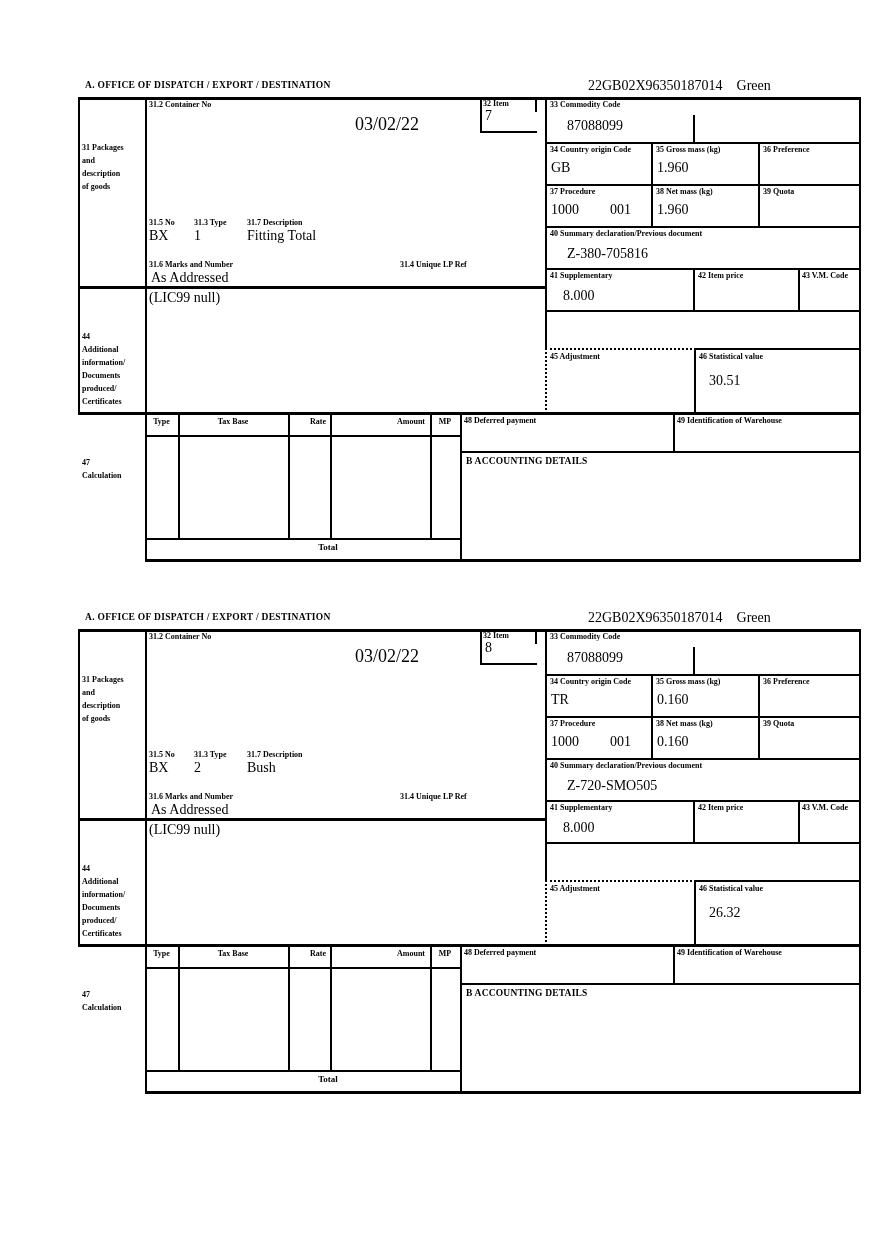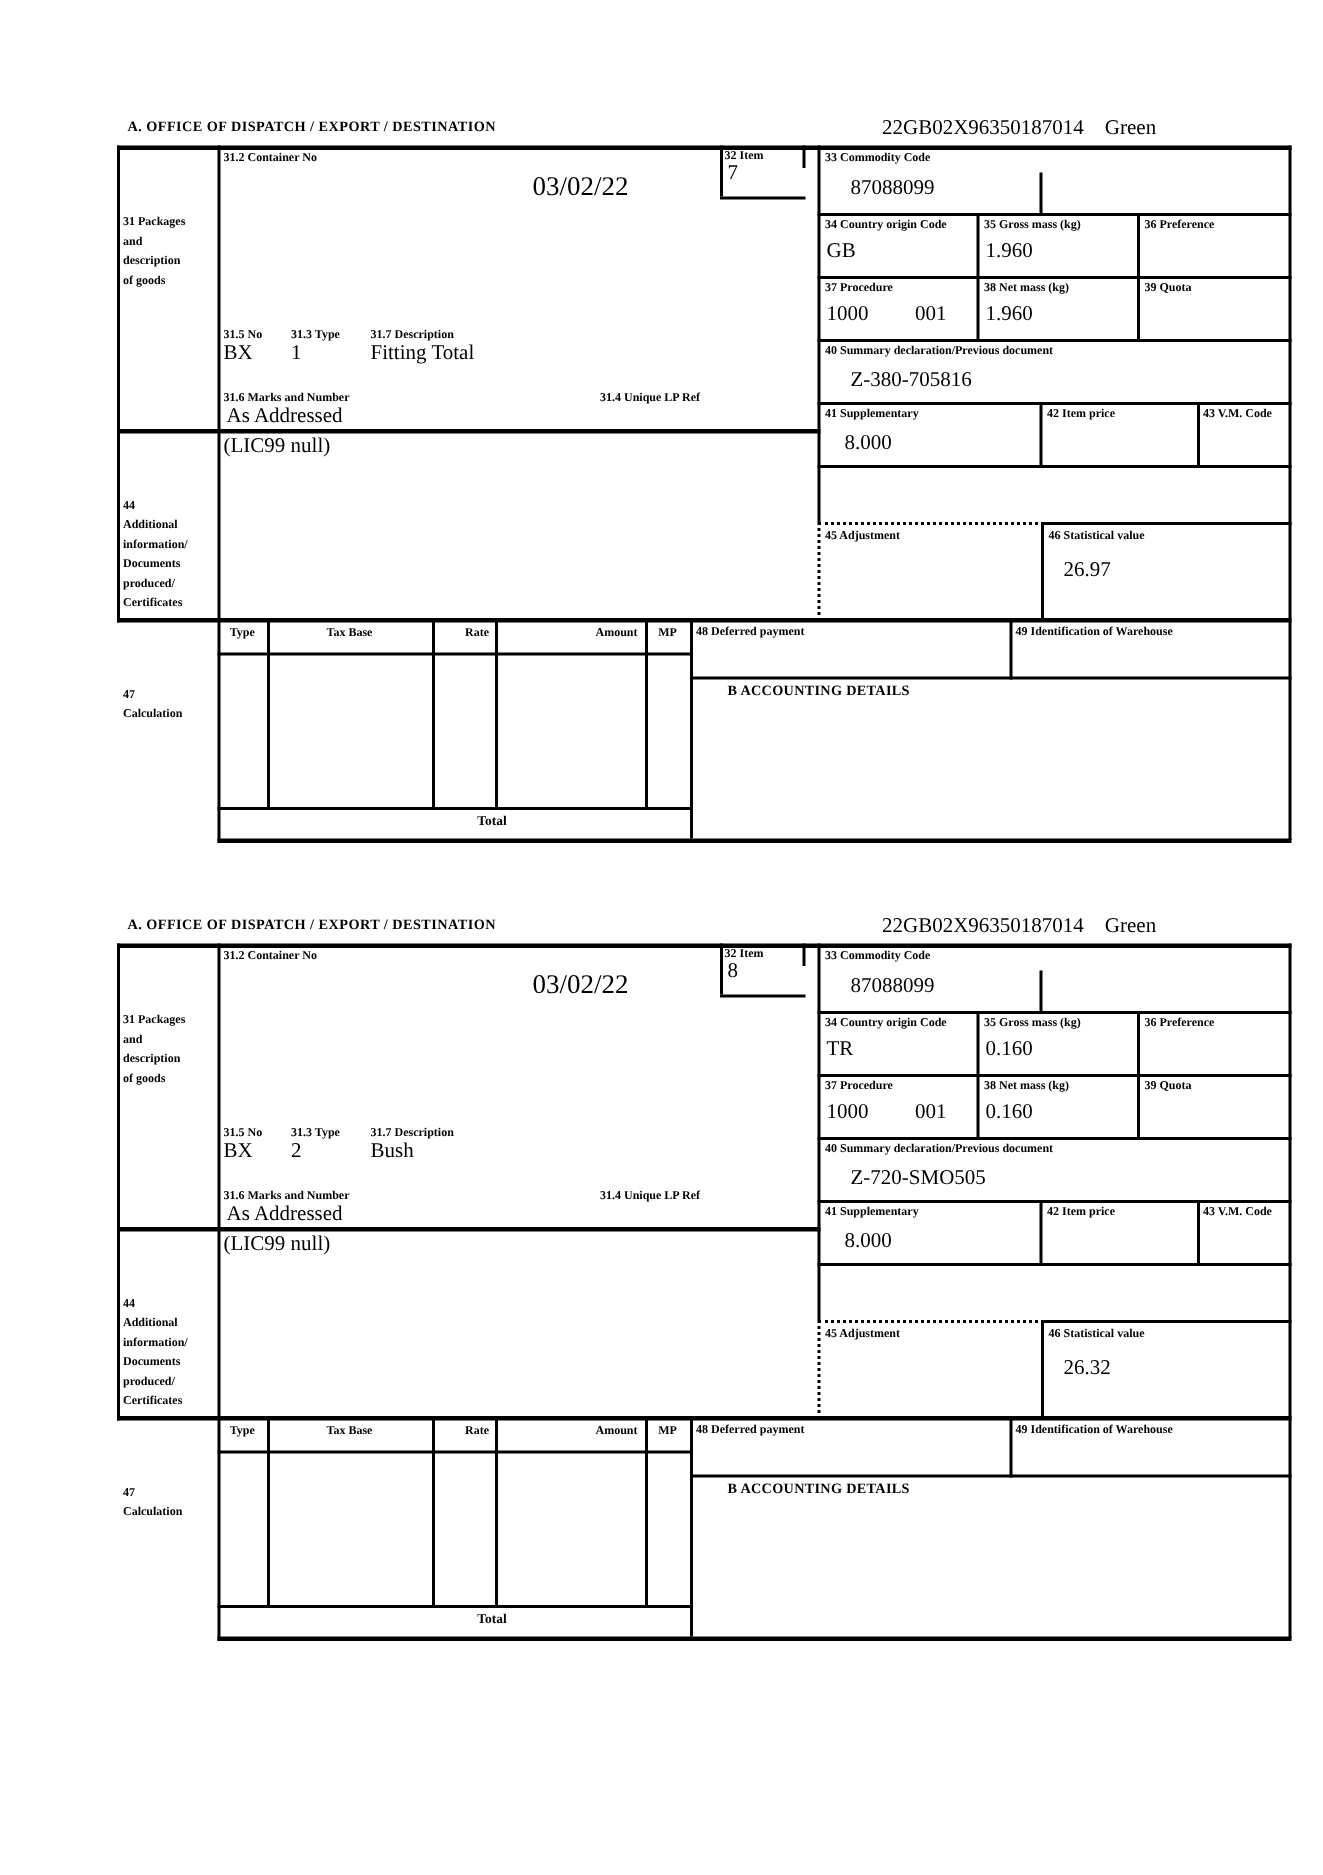--- a/index.html
+++ b/index.html
@@ -11,21 +11,21 @@
   .dhl{position:absolute;border-top:2px dotted #000;height:0;}
   .dvl{position:absolute;border-left:2px dotted #000;width:0;}
   .lbl{position:absolute;font-size:8px;font-weight:bold;white-space:nowrap;line-height:10px;}
   .val{position:absolute;font-size:14px;font-weight:normal;white-space:nowrap;line-height:16px;}
   .stack{position:absolute;font-size:8px;font-weight:bold;line-height:13px;margin-top:40px;}
   .hdr-office{position:absolute;left:7px;top:5px;font-size:9.5px;font-weight:bold;letter-spacing:.3px;white-space:nowrap;}
   .hdr-date{position:absolute;left:277px;top:3px;font-size:18px;white-space:nowrap;margin-top:36px;}
   .hdr-ref{position:absolute;left:510px;top:3px;font-size:14px;display:flex;gap:14px;white-space:nowrap;}
   .thead{position:absolute;top:342px;font-size:8px;font-weight:bold;box-sizing:border-box;}
   .total{position:absolute;left:180px;top:467px;width:140px;text-align:center;font-size:9px;font-weight:bold;}
-  .bacc{position:absolute;left:407px;top:381px;font-size:9.5px;font-weight:bold;letter-spacing:.2px;white-space:nowrap;}
+  .bacc{position:absolute;left:388px;top:381px;font-size:9.5px;font-weight:bold;letter-spacing:.2px;white-space:nowrap;}
 </style>
 </head>
 <body>
 
 <div id="page">
     <div class="form" style="top: 75px;">
 
     <div class="hdr-office">A. OFFICE OF DISPATCH / EXPORT / DESTINATION</div>
     <div class="hdr-date">03/02/22</div>
     <div class="hdr-ref">
@@ -124,21 +124,21 @@
     <div class="lbl" style="left:472px;top:154px">40 Summary declaration/Previous document</div>
     <div class="val" style="left:489px;top:171px">Z-380-705816</div>
 
     <div class="lbl" style="left:472px;top:196px">41 Supplementary</div>
     <div class="val" style="left:485px;top:213px">8.000</div>
     <div class="lbl" style="left:620px;top:196px">42 Item price</div>
     <div class="lbl" style="left:724px;top:196px">43 V.M. Code</div>
 
     <div class="lbl" style="left:472px;top:277px">45 Adjustment</div>
     <div class="lbl" style="left:621px;top:277px">46 Statistical value</div>
-    <div class="val" style="left:631px;top:298px">26.97</div>
+    <div class="val" style="left:631px;top:298px">30.51</div>
 
     <div class="thead" style="left:67px;width:33px;text-align:center">Type</div>
     <div class="thead" style="left:100px;width:110px;text-align:center">Tax Base</div>
     <div class="thead" style="left:210px;width:42px;text-align:right;padding-right:4px">Rate</div>
     <div class="thead" style="left:252px;width:100px;text-align:right;padding-right:5px">Amount</div>
     <div class="thead" style="left:352px;width:30px;text-align:center">MP</div>
     <div class="total">Total</div>
 
     <div class="lbl" style="left:386px;top:341px">48 Deferred payment</div>
     <div class="lbl" style="left:599px;top:341px">49 Identification of Warehouse</div>

